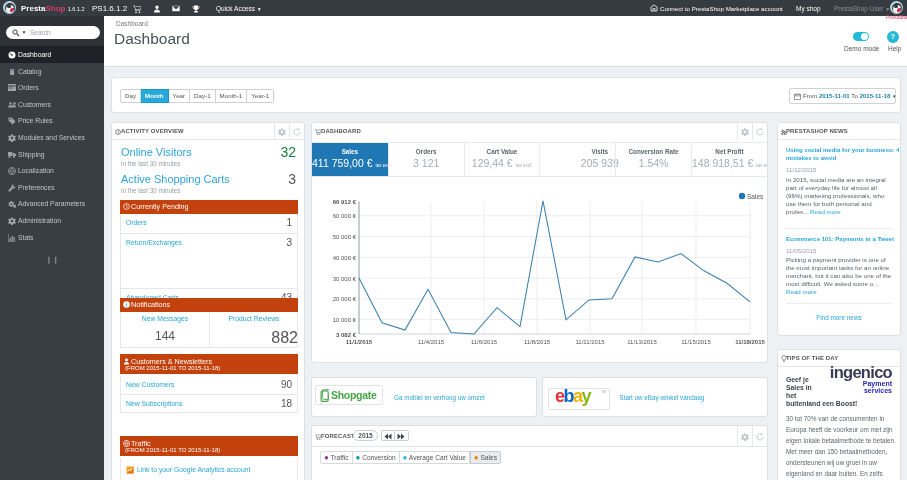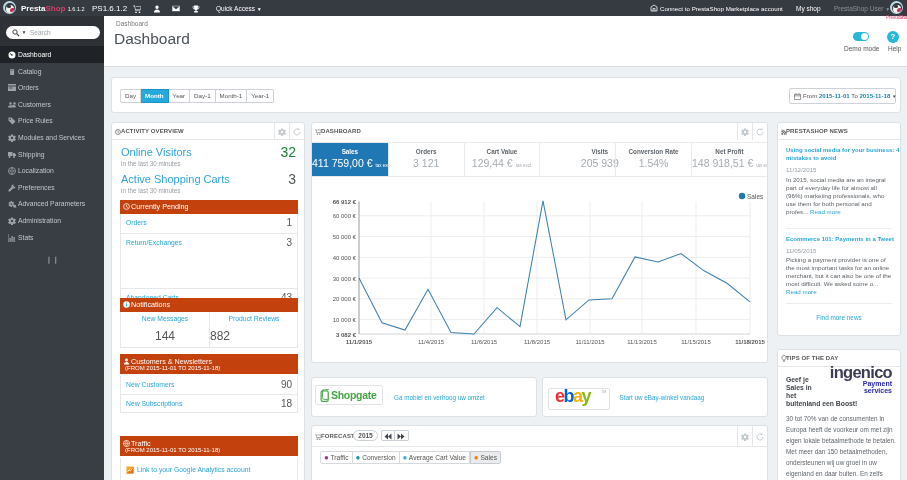--- a/index.html
+++ b/index.html
@@ -236,21 +236,21 @@
         <circle cx="8" cy="8" r="7.4" fill="#fff"></circle>
         <path fill="#1ea9dc" d="M7 3.5h2v2H7zM7 7h2v5.5H7z"></path>
       </svg>
     <span style="position:absolute;left:11px;">Notifications</span>
   </div>
   <div class="tbl" style="top:188.5px;width:178px;height:36.5px;">
     <div style="position:absolute;left:88px;top:0;bottom:0;border-left:1px solid #e4e8eb;"></div>
     <div style="position:absolute;left:0;top:3.5px;width:88px;text-align:center;font-size:6.8px;color:#28a5d8;">New Messages</div>
     <div style="position:absolute;left:89px;top:3.5px;width:88px;text-align:center;font-size:6.8px;color:#28a5d8;">Product Reviews</div>
     <div style="position:absolute;left:0;top:17px;width:88px;text-align:center;font-size:12px;color:#555;">144</div>
-    <div style="position:absolute;left:89px;top:17px;width:88px;text-align:left;font-size:12px;color:#555;">882</div>
+    <div style="position:absolute;left:89px;top:17px;width:88px;text-align:right;font-size:16px;color:#555;">882</div>
   </div>
   <div class="bluebar" style="top:231px;width:178px;height:19.5px;">
     <svg style="position:absolute;left:2.5px;top:4px;" width="7" height="7" viewBox="0 0 16 16">
         <path fill="#fff" d="M8 1a3.4 3.4 0 0 1 3.4 3.4A3.4 3.4 0 0 1 8 7.8 3.4 3.4 0 0 1 4.6 4.4 3.4 3.4 0 0 1 8 1zM2 15c0-3.5 2.7-6 6-6s6 2.5 6 6z"></path>
       </svg>
     <span style="position:absolute;left:11px;top:2.5px;font-size:7.2px;">Customers &amp; Newsletters</span>
     <span style="position:absolute;left:5px;top:11px;font-size:6px;">(FROM 2015-11-01 TO 2015-11-18)</span>
   </div>
   <div class="tbl" style="top:253px;width:178px;">
     <div class="trow" style="height:18px;border-top:none;">

